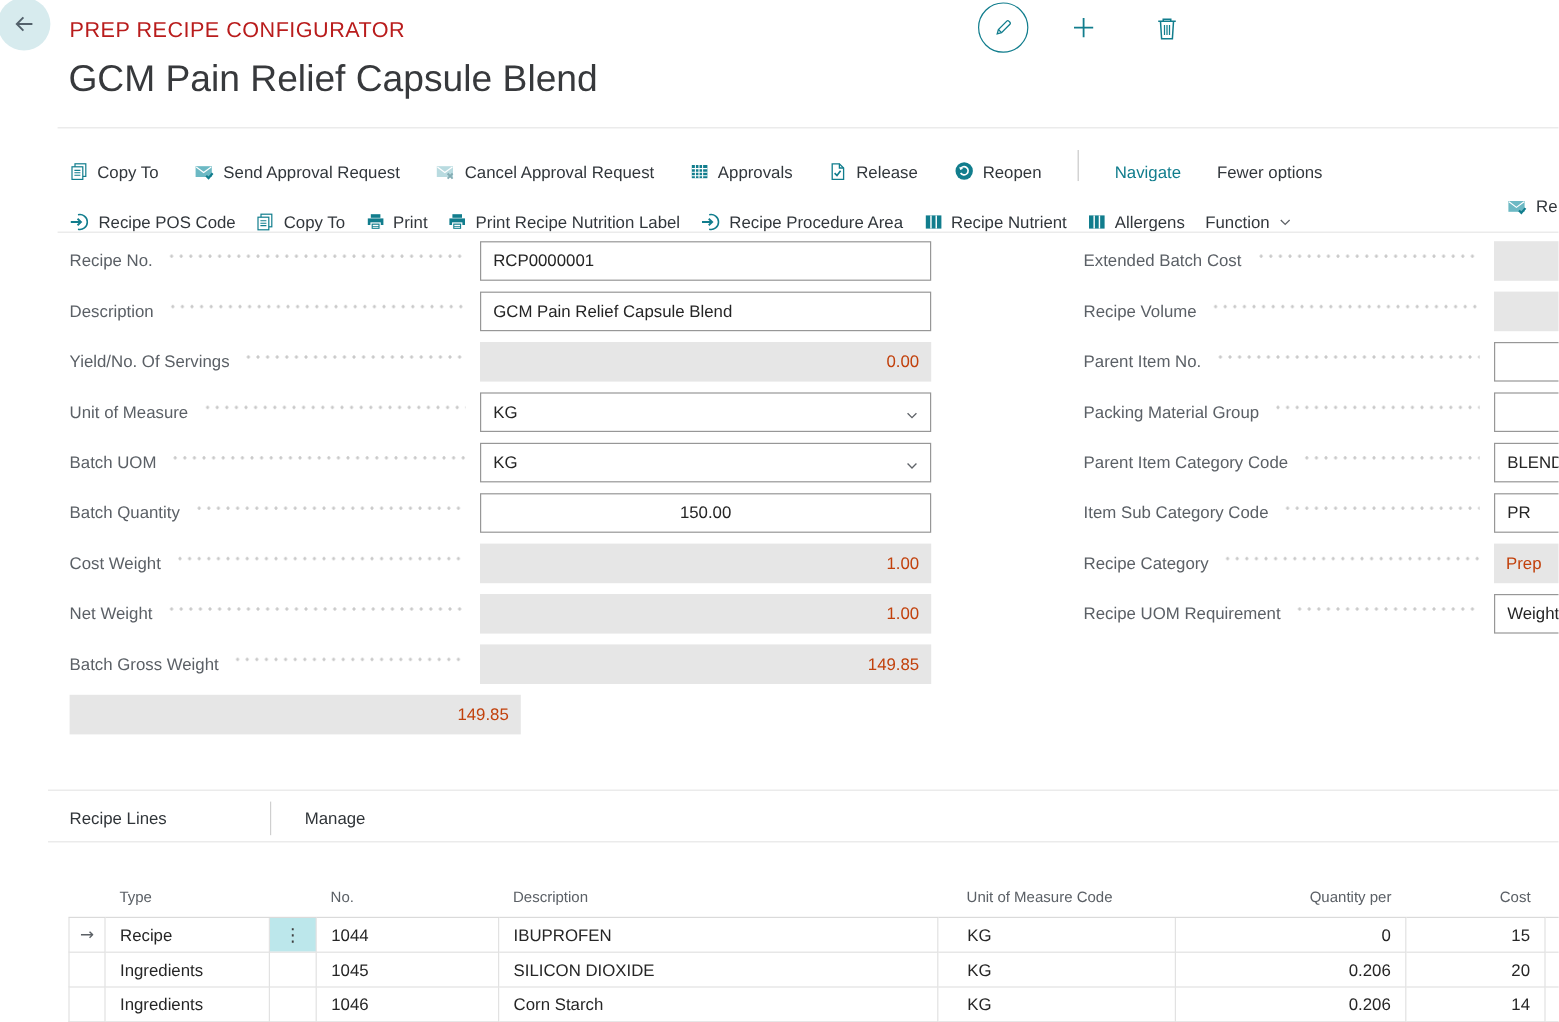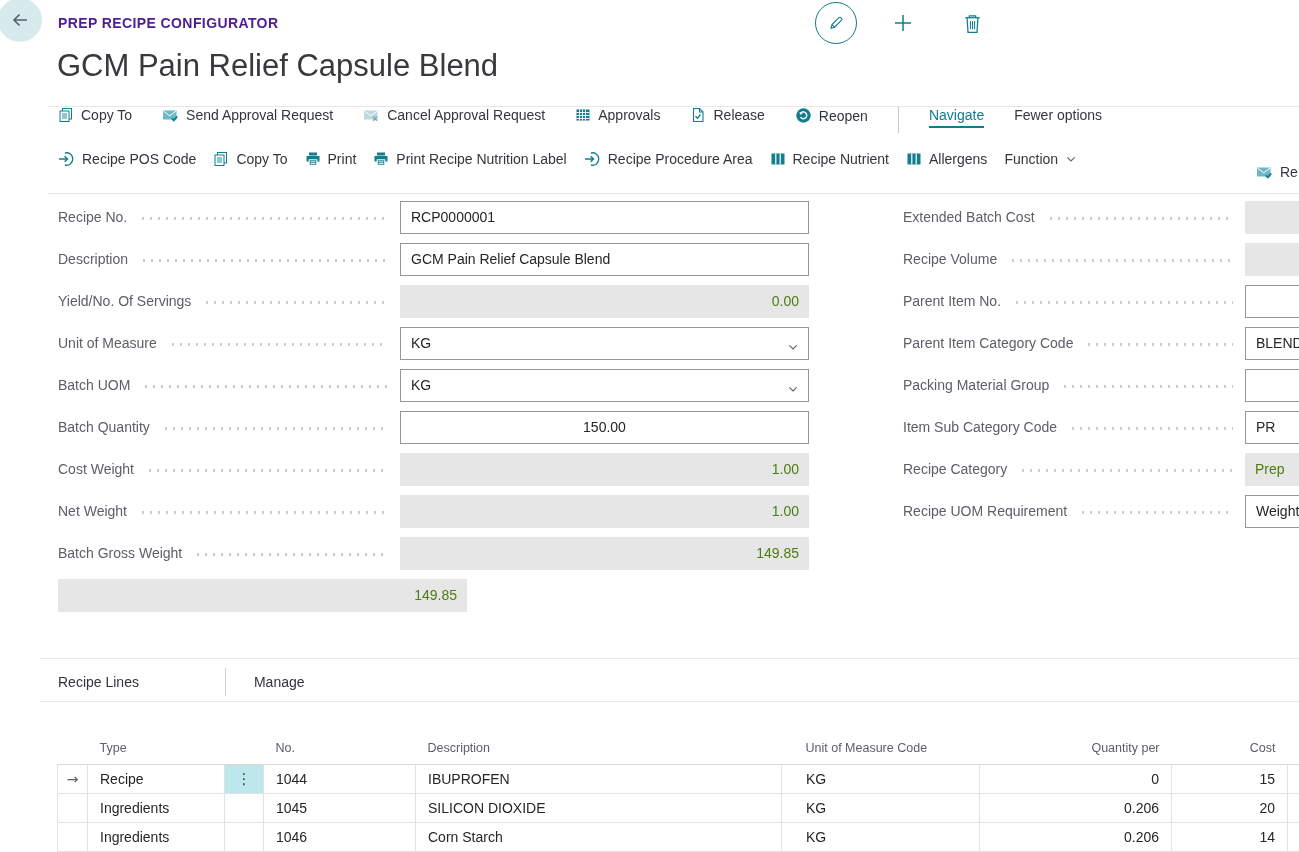--- a/index.html
+++ b/index.html
@@ -15,64 +15,64 @@
     --input-border:#979797;
   }
   *{box-sizing:border-box;margin:0;padding:0}
   html,body{background:#fff}
   body{font-family:"Liberation Sans","DejaVu Sans",sans-serif}
   #root{position:relative;width:1299px;height:852px;overflow:hidden;background:#fff}
 
   
   .back-btn{position:absolute;left:-2px;top:-2px;width:44px;height:44px;border-radius:50%;
     background:#d7ebee;display:flex;align-items:center;justify-content:center;color:#53616b;cursor:pointer}
-  .caption{position:absolute;left:58px;top:15px;font-size:14px;font-weight:700;
-    letter-spacing:.4px;color:#4c1d95}
+  .caption{position:absolute;left:58px;top:15px;font-size:18px;font-weight:400;
+    letter-spacing:.4px;color:#b91c1c}
   .page-title{position:absolute;left:57px;top:48px;font-size:31px;font-weight:300;color:#37393c}
   .hdr-action{position:absolute;color:var(--teal);cursor:pointer;display:flex;align-items:center;justify-content:center}
   .edit-circle{left:815px;top:2px;width:42px;height:42px;border:1px solid var(--teal);border-radius:50%}
   .plus-btn{left:891px;top:11px;width:24px;height:24px}
   .trash-btn{left:961px;top:11px;width:22px;height:24px}
 
   
   .sep{position:absolute;height:1px;background:var(--line)}
   .sep.tb-top{left:48px;right:0;top:106px}
   .sep.tb-bottom{left:48px;right:0;top:193px}
-  .toolbar{position:absolute;left:58px;right:0;display:flex;align-items:flex-start;overflow:hidden}
+  .toolbar{position:absolute;left:58px;right:0;display:flex;align-items:flex-end;overflow:hidden}
   .toolbar.row1{top:107px;height:44px;gap:30px}
   .toolbar.row2{top:151px;height:42px;gap:17px}
   .tb-item{display:flex;align-items:center;gap:7px;font-size:14px;color:var(--ink);
     white-space:nowrap;cursor:pointer;flex:none}
   .tb-item .ic{display:flex;color:var(--teal)}
   .tb-item .ic.light{color:var(--teal-light)}
   .tb-item .ic.pale{color:var(--teal-pale)}
   .tb-item.nav-active{color:var(--teal)}
   .tb-item.nav-active .lbl{border-bottom:2px solid var(--teal);padding-bottom:3px;margin-bottom:-5px}
   .tb-divider{width:1px;height:26px;background:#c9c9c9;flex:none}
   .tb-overflow{position:absolute;left:1256px;top:151px;height:42px;display:flex;align-items:center}
 
   
   .form-col{position:absolute;top:196px}
   .form-col.left{left:58px;width:800px}
   .form-col.right{left:903px;width:396px;overflow:hidden}
   .frow{display:flex;align-items:center;height:42px}
-  .lab-wrap{width:342px;flex:none;display:flex;align-items:center}
+  .lab-wrap{width:342px;flex:none;display:flex;align-items:flex-start}
   .flabel{font-size:14px;color:var(--label);white-space:nowrap}
   .leader{flex:1;height:3px;margin:3px 12px 0 12px;
     background-image:radial-gradient(circle,#c9c9c9 1.1px,transparent 1.45px);
     background-size:8px 3px;background-repeat:repeat-x}
   .field{height:33px;flex:none;position:relative;display:flex;align-items:center}
-  .form-col.left .field{width:409px}
+  .form-col.left .field{width:376px}
   .form-col.right .field{width:240px}
   .field.editable{border:1px solid var(--input-border);background:#fff}
   .field.disabled{background:var(--disabled-bg)}
   .field input{width:100%;height:100%;border:none;outline:none;background:transparent;
     font-family:inherit;font-size:14px;color:var(--value);padding:0 10px}
   .field input.num{text-align:center}
-  .field .dtext{font-size:14px;color:#4d7c0f;padding:0 10px;width:100%}
+  .field .dtext{font-size:14px;color:#c2410c;padding:0 10px;width:100%}
   .field .dtext.num{text-align:right}
   .field .chev{position:absolute;right:9px;top:11px;color:#5f6368;pointer-events:none}
 
   
   .sep.sec-top{left:40px;right:0;top:658px}
   .sep.sec-bottom{left:40px;right:0;top:701px}
   .tabs{position:absolute;left:58px;top:663px;height:38px;display:flex;align-items:center}
   .tab{font-size:14px;color:#303539;cursor:pointer;white-space:nowrap}
   .tab.active{font-weight:400}
   .tabs .vdiv{width:1px;height:28px;background:#cfcfcf;margin:0 28px 0 86px}
@@ -420,34 +420,34 @@
       <div class="lab-wrap">
           <span class="flabel">Parent Item No.</span>
           <span class="leader"></span>
         </div>
       <div class="field editable">
           <input value="" style="">
         </div>
     </div>
     <div class="frow">
       <div class="lab-wrap">
+          <span class="flabel">Packing Material Group</span>
+          <span class="leader"></span>
+        </div>
+      <div class="field editable">
+          <input value="" style="">
+        </div>
+    </div>
+    <div class="frow">
+      <div class="lab-wrap">
           <span class="flabel">Parent Item Category Code</span>
           <span class="leader"></span>
         </div>
       <div class="field editable">
           <input value="BLEND" style="">
-        </div>
-    </div>
-    <div class="frow">
-      <div class="lab-wrap">
-          <span class="flabel">Packing Material Group</span>
-          <span class="leader"></span>
-        </div>
-      <div class="field editable">
-          <input value="" style="">
         </div>
     </div>
     <div class="frow">
       <div class="lab-wrap">
           <span class="flabel">Item Sub Category Code</span>
           <span class="leader"></span>
         </div>
       <div class="field editable">
           <input value="PR" style="">
         </div>

